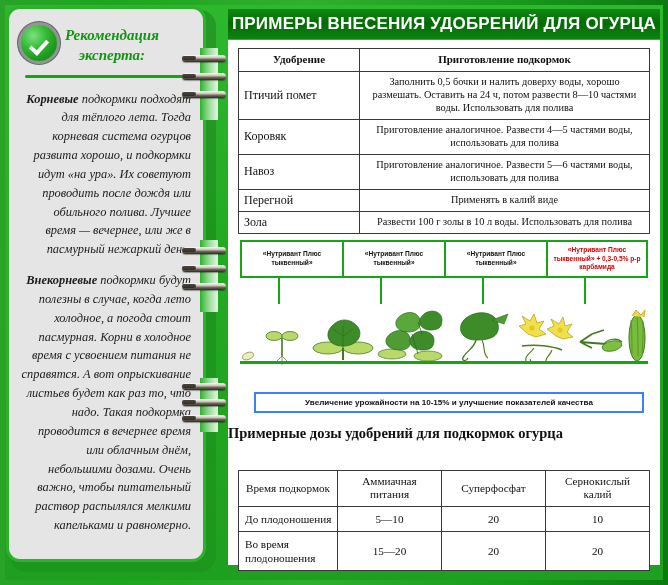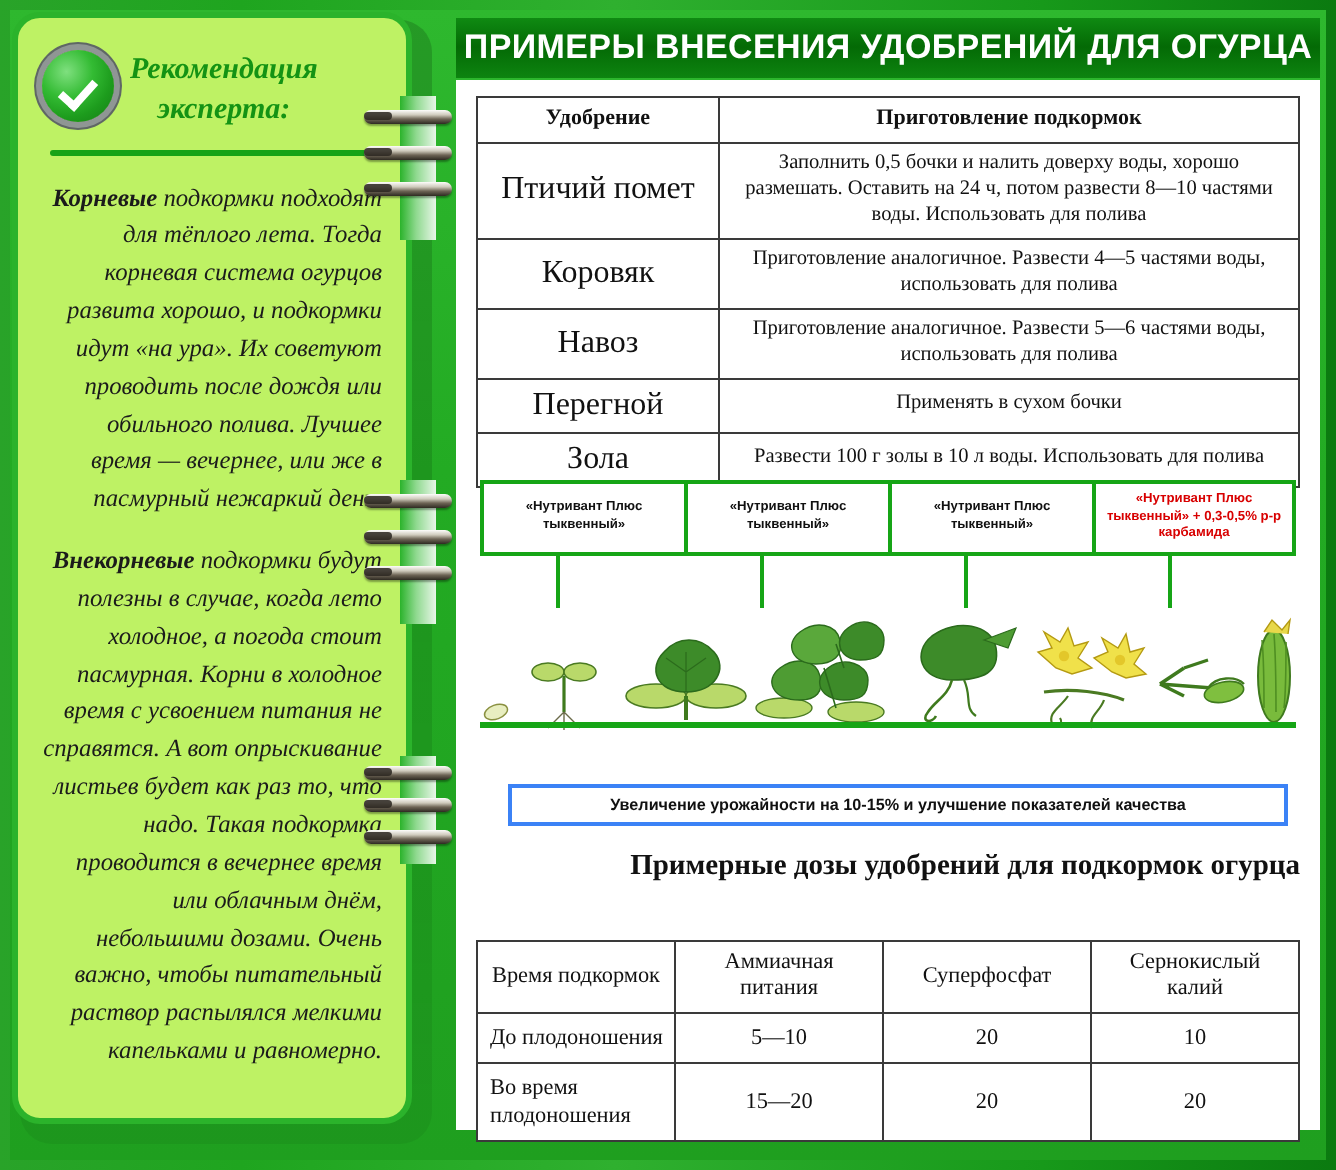--- a/index.html
+++ b/index.html
@@ -41,21 +41,21 @@
 
   
   .note-shadow{
     position:absolute;left:10px;top:10px;width:206px;height:562px;
     border-radius:16px;
     background:linear-gradient(180deg,rgba(0,0,0,.16),rgba(0,0,0,.05));
     filter:blur(0px);
   }
   .note-card{
     position:absolute;left:6px;top:6px;width:200px;height:556px;
-    background:#bef264;
+    background:#e5e5e5;
     border:3px solid #2bb32b;
     border-radius:14px;
     box-sizing:border-box;
     overflow:hidden;
   }
   .note-pad{padding:12px 12px 8px 12px;}
 
   .expert-head{display:flex;align-items:flex-start;gap:8px;}
   .badge{
     width:36px;height:36px;flex:none;margin-top:4px;
@@ -107,21 +107,21 @@
     position:absolute;border-collapse:collapse;
     font-family:"Liberation Serif", serif;
     background:#fff;
   }
   .tbl td,.tbl th{
     border:1px solid #3a3a3a;padding:3px 5px;
     font-size:10.3px;line-height:1.26;color:#111;vertical-align:middle;
   }
   #prep-table{left:238px;top:48px;width:412px;}
   #prep-table th{font-weight:bold;font-size:11px;text-align:center;padding:4px 22px;}
-  #prep-table td.name{text-align:center;width:110px;font-size:16px;}
+  #prep-table td.name{width:110px;font-size:12px;}
   #prep-table td.desc{text-align:center;padding:4px 10px;}
 
   
   .stage-wrap{position:absolute;left:240px;top:240px;width:408px;height:150px;}
   .stage-row{display:flex;height:38px;}
   .stage-cell{
     border:2px solid #16a516;border-right-width:0;
     display:flex;align-items:center;justify-content:center;text-align:center;
     font-family:"Liberation Sans", sans-serif;
     font-size:6.6px;line-height:1.35;font-weight:bold;color:#111;
@@ -140,22 +140,22 @@
     border:2px solid #3b82f6;background:#ffffff;box-sizing:border-box;
     display:flex;align-items:center;justify-content:center;
   }
   .yellow-bar span{
     font-family:"Liberation Sans", sans-serif;font-weight:bold;
     font-size:8.1px;color:#111;white-space:nowrap;
   }
 
   
   .dose-title{
-    position:absolute;left:238px;top:424px;width:412px;
-    text-align:right;font-family:"Liberation Serif", serif;
+    position:absolute;left:228px;top:424px;width:412px;
+    text-align:left;font-family:"Liberation Serif", serif;
     font-weight:bold;font-size:14.5px;line-height:1.3;color:#111;
   }
   .dose-title sup{font-size:9px;}
   #dose-table{left:238px;top:470px;width:412px;}
   #dose-table th{
     font-weight:normal;font-size:11.2px;text-align:center;padding:4px 4px;line-height:1.2;
   }
   #dose-table td{font-size:11.2px;padding:5px 4px;margin-top:16px;}
   #dose-table td.rowhead{text-align:left;padding-left:6px;}
   #dose-table td.num{text-align:center;}
@@ -227,21 +227,21 @@
         <tr>
           <td class="name">Коровяк</td>
           <td class="desc">Приготовление аналогичное. Развести 4—5 частями воды, использовать для полива</td>
         </tr>
         <tr>
           <td class="name">Навоз</td>
           <td class="desc">Приготовление аналогичное. Развести 5—6 частями воды, использовать для полива</td>
         </tr>
         <tr>
           <td class="name">Перегной</td>
-          <td class="desc">Применять в сухом бочки</td>
+          <td class="desc">Применять в калий виде</td>
         </tr>
         <tr>
           <td class="name">Зола</td>
           <td class="desc">Развести 100 г золы в 10 л воды. Использовать для полива</td>
         </tr>
       </tbody>
   </table>
 
   <div class="stage-wrap">
     <div class="stage-row" id="stage-row">

